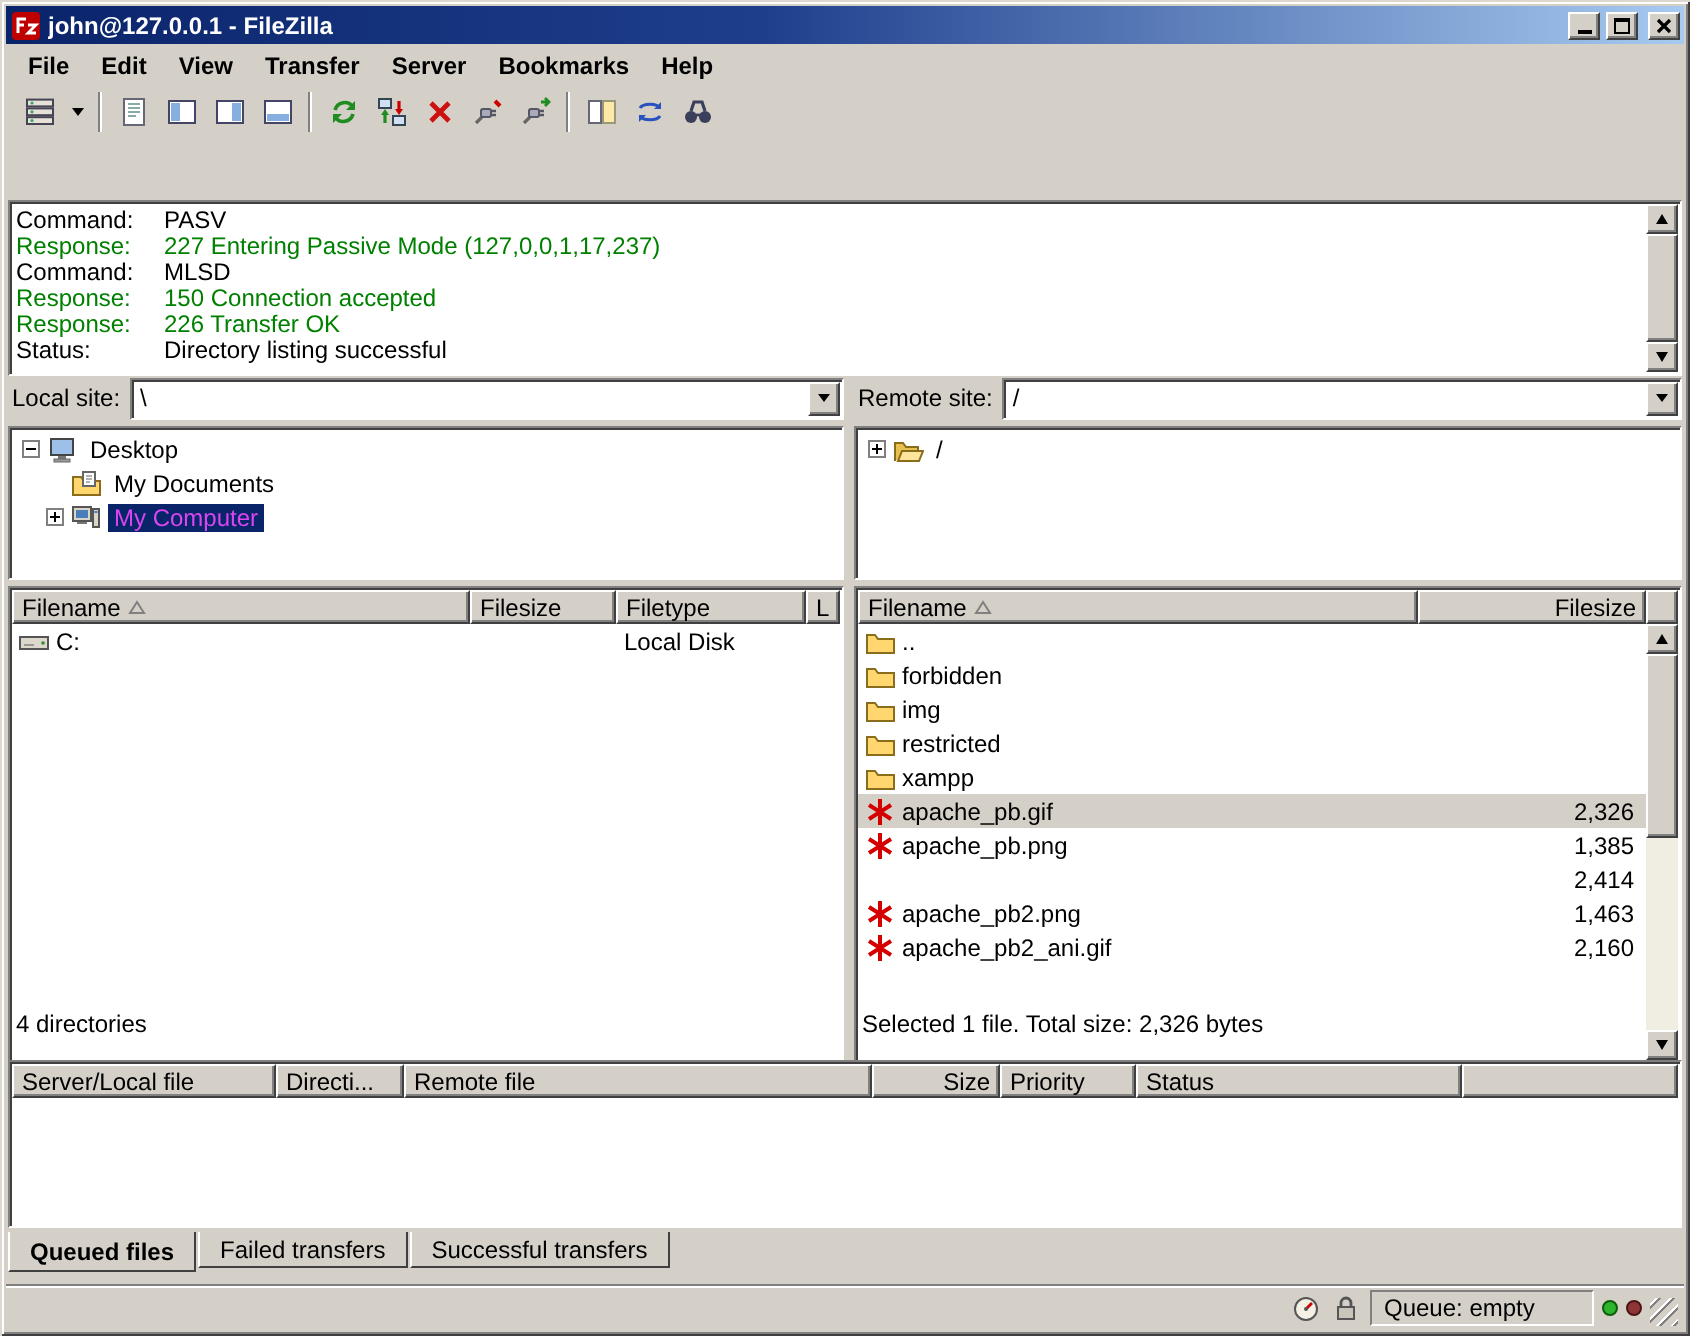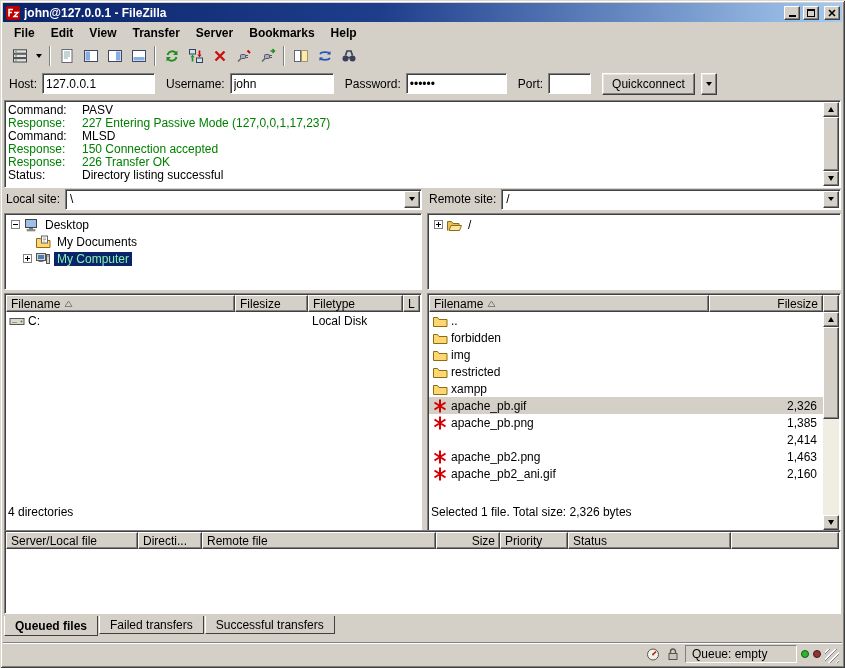--- a/index.html
+++ b/index.html
@@ -71,21 +71,21 @@
   .site-row { position:absolute; left:0; top:0; right:0; height:18px; display:flex; align-items:center; gap:5px; }
   .site-label { flex:none; padding-left:2px; white-space:nowrap; }
   .combo { flex:1; height:21px; position:relative; background:#fff; border:1px solid; border-color:#808080 #fff #fff #808080;
     box-shadow: inset 1px 1px 0 #404040; display:flex; align-items:center; padding:0 20px 0 4px; }
   .combo-btn { position:absolute; right:1px; top:1px; bottom:1px; width:16px; background:#d4d0c8; border:1px solid;
     border-color:#fff #404040 #404040 #fff; box-shadow: inset -1px -1px 0 #808080; display:flex; align-items:center; justify-content:center; }
 
   .tree-box { position:absolute; left:0; top:23px; right:0; height:77px; padding:2px; overflow:hidden; }
   .titem { display:flex; align-items:center; height:17px; gap:3px; white-space:nowrap; }
   .tlabel { padding:0 3px; }
-  .tlabel.sel { background:#0a246a; color:#86efac; }
+  .tlabel.sel { background:#0a246a; color:#d946ef; }
   .expander { width:9px; height:9px; border:1px solid #808080; background:#fff; position:relative; flex:none; }
   .expander::before { content:""; position:absolute; left:1px; right:1px; top:3px; height:1px; background:#000; }
   .expander.plus::after { content:""; position:absolute; top:1px; bottom:1px; left:3px; width:1px; background:#000; }
   .spacer9 { width:9px; flex:none; }
 
   .list { position:absolute; left:0; top:103px; right:0; height:255px; }
   .list-header { position:absolute; left:1px; top:1px; right:1px; height:17px; display:flex; }
   .hcell { background:#d4d0c8; border:1px solid; border-color:#fff #404040 #404040 #fff; box-shadow: inset -1px -1px 0 #808080;
     display:flex; align-items:center; gap:4px; padding:0 4px; overflow:hidden; white-space:nowrap; flex:none; }
   .hcell.end { justify-content:flex-end; }
@@ -344,36 +344,20 @@
           <use href="#i-sync"></use>
         </svg>
       </span>
     <span class="tbtn">
         <svg class="icon16" width="16" height="16">
           <use href="#i-find"></use>
         </svg>
       </span>
   </div>
 
-  <div class="quickbar">
-    <span class="qc-label">Host:</span>
-    <input class="qc-field" style="width: 113px;" type="text" value="127.0.0.1">
-    <span class="qc-label" style="margin-left:6px">Username:</span>
-    <input class="qc-field" style="width: 104px;" type="text" value="john">
-    <span class="qc-label" style="margin-left:6px">Password:</span>
-    <input class="qc-field" style="width: 101px;" type="text" value="••••••">
-    <span class="qc-label" style="margin-left:6px">Port:</span>
-    <input class="qc-field" style="width: 43px;" type="text" value="">
-    <button class="qc-btn raised" style="margin-left:6px">
-        <span>Quickconnect</span>
-      </button>
-    <span class="qc-dd raised" style="margin-left:1px">
-        <span class="dd-arrow"></span>
-      </span>
-  </div>
 
   <div class="log sunken">
     <div class="log-lines">
       <div class="log-line k-command">
           <span class="log-label">Command:</span>
           <span>PASV</span>
         </div>
       <div class="log-line k-response">
           <span class="log-label">Response:</span>
           <span>227 Entering Passive Mode (127,0,0,1,17,237)</span>

